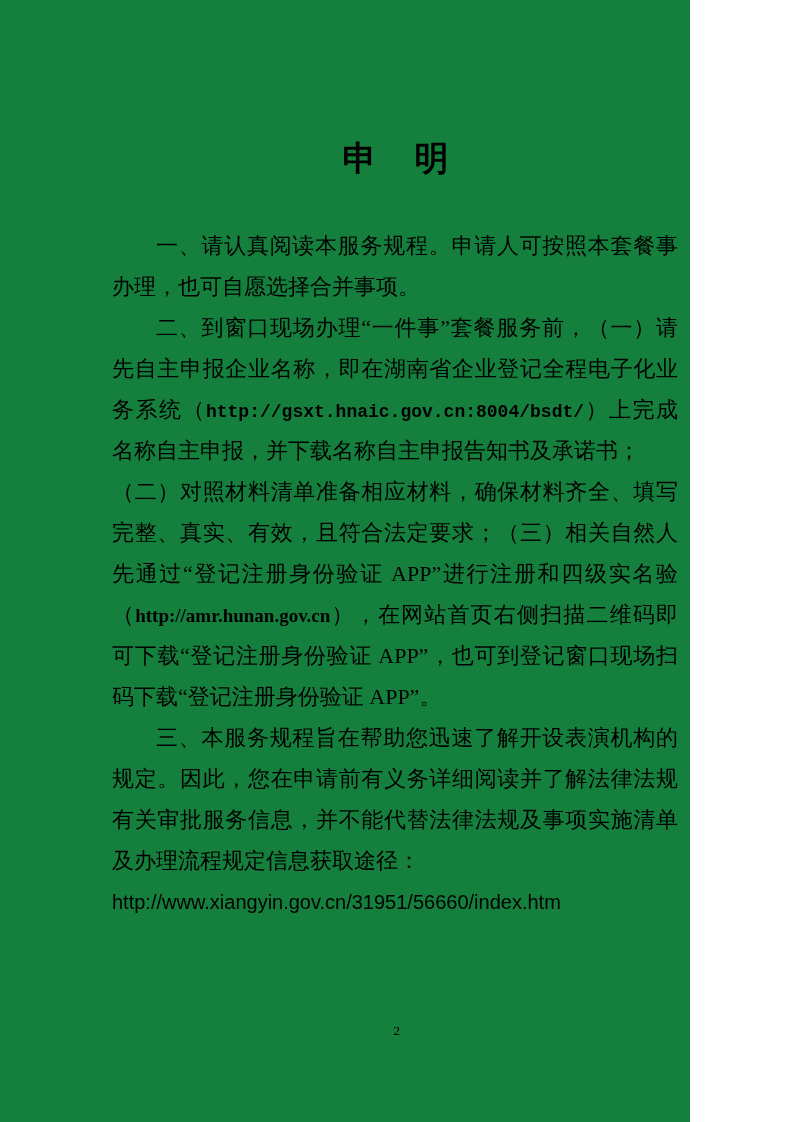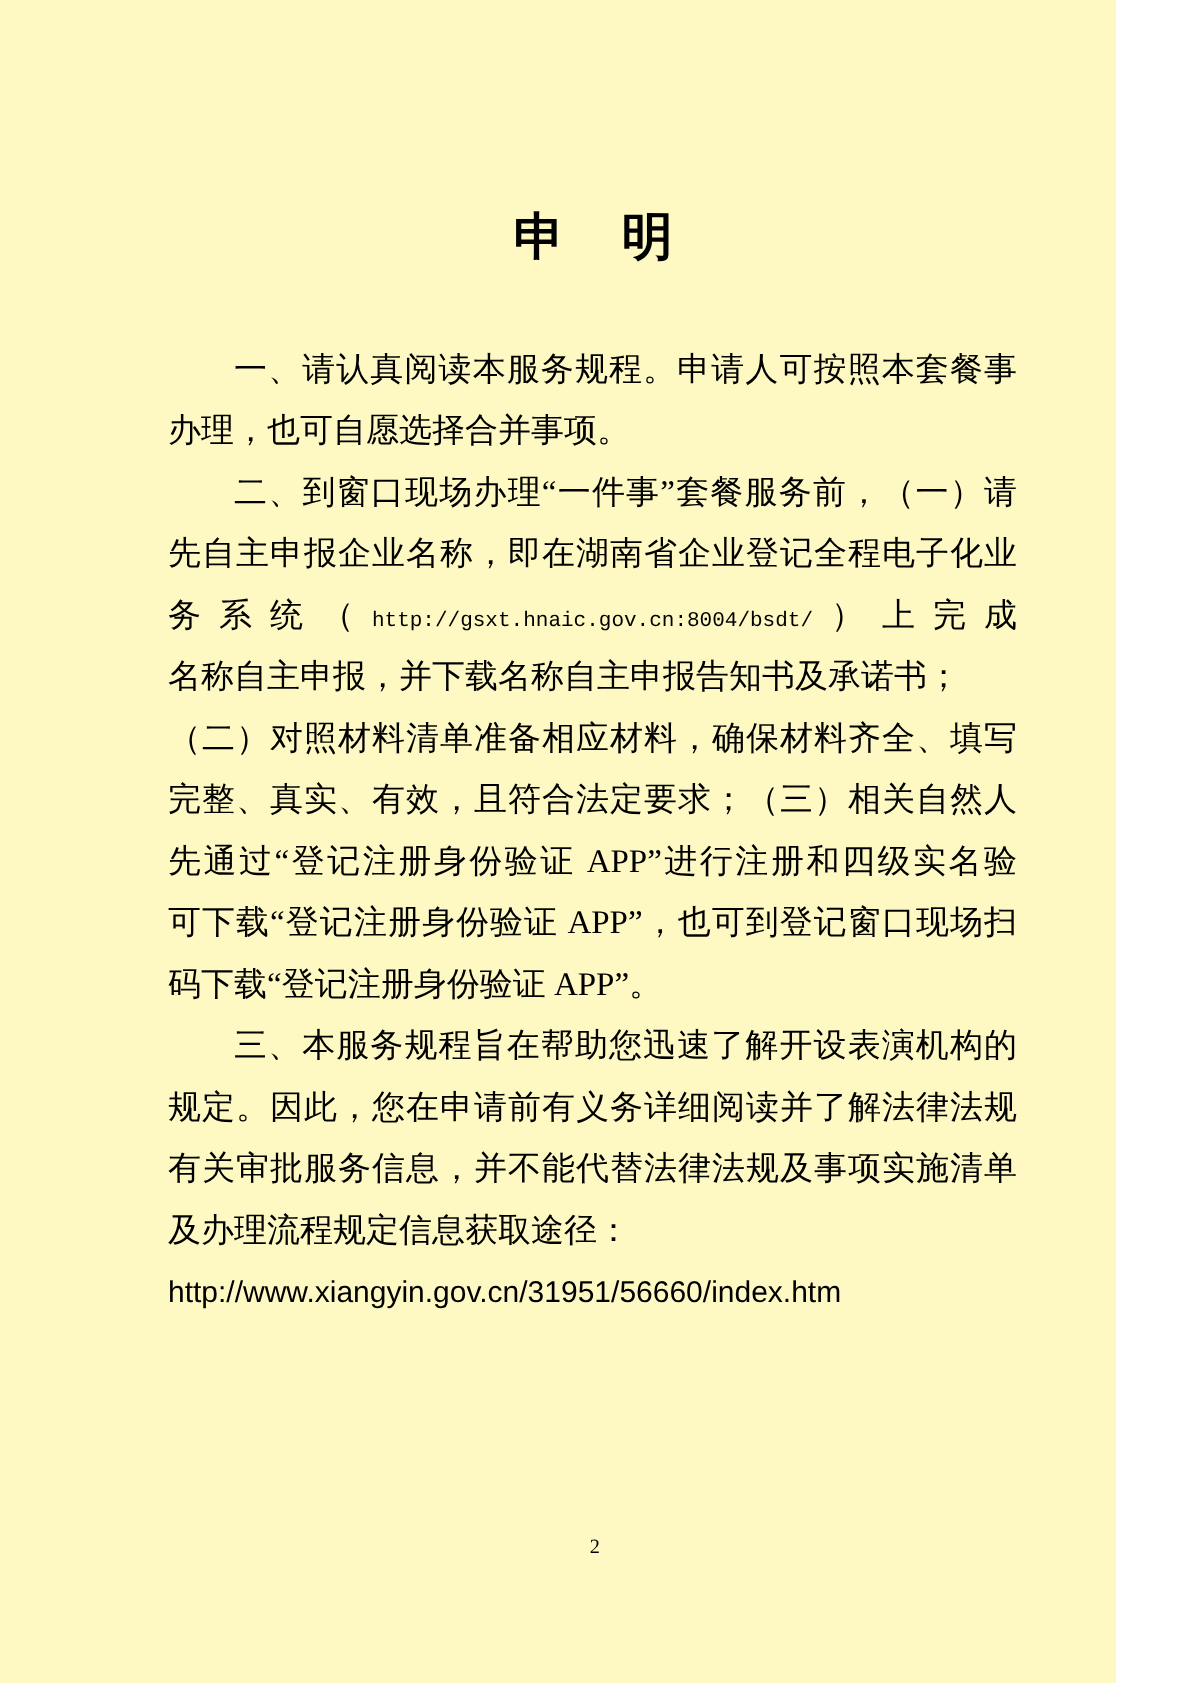--- a/index.html
+++ b/index.html
@@ -2,23 +2,23 @@
 <html><head>
 <meta charset="utf-8">
 <style>
   html, body {
     margin: 0;
     padding: 0;
     background: #ffffff;
   }
   .page {
     position: relative;
-    width: 744px;
+    width: 690px;
     height: 1122px;
-    background: #fef9c3;
+    background: #15803d;
     color: #000000;
     font-family: "Liberation Serif", "DejaVu Serif", serif;
     overflow: hidden;
   }
   .doc-title {
     position: absolute;
     top: 136px;
     left: 0;
     width: 793px;
     text-align: center;
@@ -44,21 +44,22 @@
     white-space: normal;
     text-align: justify;
     text-align-last: justify;
     overflow: hidden;
   }
   .ln.indent {
     text-indent: 44px;
   }
   .mono {
     font-family: "Liberation Mono", "DejaVu Sans Mono", monospace;
-    font-size: 14px;
+    font-size: 18px;
+    font-weight: bold;
   }
   .mono-lg {
     font-family: Liberation Sans, sans-serif;
     font-size: 20px;
   }
   .burl {
     font-weight: bold;
     font-size: 19px;
   }
   .page-number {
@@ -81,20 +82,21 @@
   <div class="content">
     <div class="ln jst indent">一、请认真阅读本服务规程。申请人可按照本套餐事项</div>
     <div class="ln">办理，也可自愿选择合并事项。</div>
     <div class="ln jst indent">二、到窗口现场办理“一件事”套餐服务前，（一）请</div>
     <div class="ln jst">先自主申报企业名称，即在湖南省企业登记全程电子化业</div>
     <div class="ln jst"><span>务系统（</span><span class="mono">http://gsxt.hnaic.gov.cn:8004/bsdt/</span><span>）上完成</span></div>
     <div class="ln">名称自主申报，并下载名称自主申报告知书及承诺书；</div>
     <div class="ln jst">（二）对照材料清单准备相应材料，确保材料齐全、填写</div>
     <div class="ln jst">完整、真实、有效，且符合法定要求；（三）相关自然人要</div>
     <div class="ln jst">先通过“登记注册身份验证 APP”进行注册和四级实名验</div>
+    <div class="ln jst"><span>（</span><span class="burl">http://amr.hunan.gov.cn</span><span>），在网站首页右侧扫描二维码即</span></div>
     <div class="ln jst">可下载“登记注册身份验证 APP”，也可到登记窗口现场扫</div>
     <div class="ln">码下载“登记注册身份验证 APP”。</div>
     <div class="ln jst indent">三、本服务规程旨在帮助您迅速了解开设表演机构的</div>
     <div class="ln jst">规定。因此，您在申请前有义务详细阅读并了解法律法规</div>
     <div class="ln jst">有关审批服务信息，并不能代替法律法规及事项实施清单</div>
     <div class="ln">及办理流程规定信息获取途径：</div>
     <div class="ln"><span class="mono-lg">http://www.xiangyin.gov.cn/31951/56660/index.htm</span></div>
   </div>
 
   <div class="page-number">2</div>

